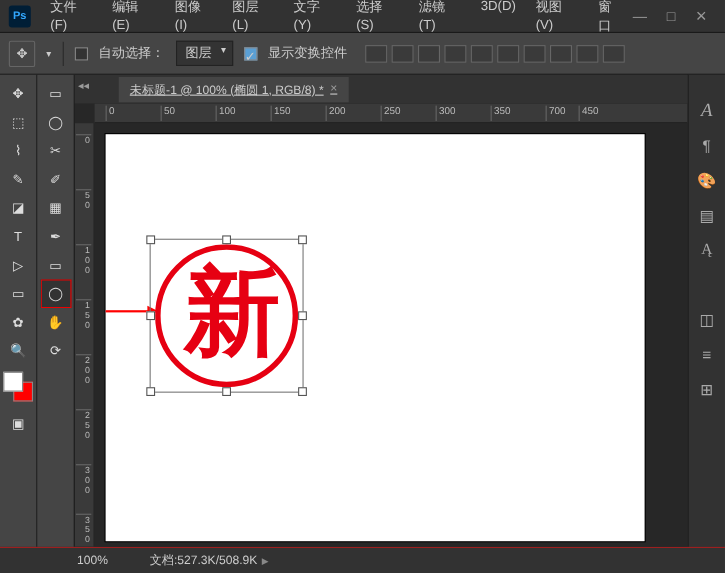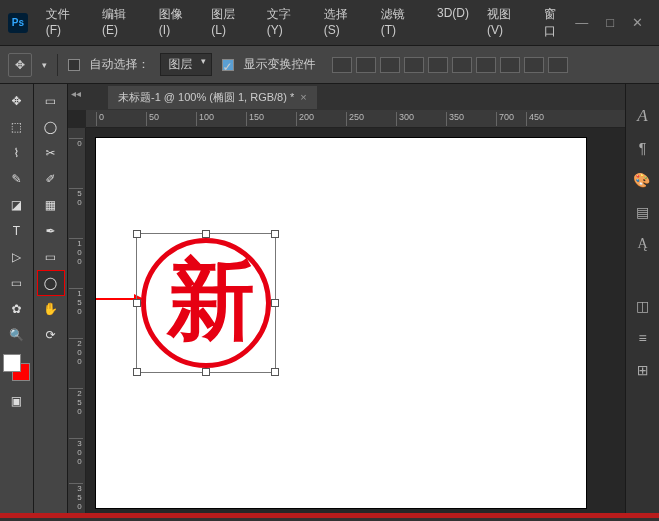--- a/index.html
+++ b/index.html
@@ -1,18 +1,18 @@
 <!DOCTYPE html>
 <html><head>
 <meta charset="utf-8">
 <style>
 * { margin: 0; padding: 0; box-sizing: border-box; font-family: "Microsoft YaHei", sans-serif; }
 body { width: 659px; height: 521px; background: #323232; color: #ccc; font-size: 12px; overflow: hidden; }
 
-.titlebar { height: 46px; background: #323232; display: flex; align-items: center; padding: 0 8px; border-bottom: 1px solid #1a1a1a; }
+.titlebar { height: 30px; background: #323232; display: flex; align-items: center; padding: 0 8px; border-bottom: 1px solid #1a1a1a; }
 .logo { width: 20px; height: 20px; background: #001e36; border-radius: 3px; color: #31a8ff; font-weight: bold; font-size: 10px; display: flex; align-items: center; justify-content: center; margin-right: 10px; }
 .menu { display: flex; gap: 2px; }
 .menu-item { padding: 4px 8px; cursor: pointer; }
 .window-controls { margin-left: auto; display: flex; gap: 18px; padding-right: 8px; color: #999; }
 .wc { cursor: pointer; font-size: 13px; }
 
 .optbar { height: 38px; background: #454545; display: flex; align-items: center; padding: 0 8px; gap: 10px; border-bottom: 1px solid #1a1a1a; }
 .optbar .tool-ic { width: 24px; height: 24px; display: flex; align-items: center; justify-content: center; border: 1px solid #666; border-radius: 2px; }
 .optbar .sep { width: 1px; height: 22px; background: #2a2a2a; }
 .checkbox { width: 12px; height: 12px; border: 1px solid #888; background: #333; display: inline-block; }
@@ -27,21 +27,21 @@
 .toolbar-l { width: 34px; background: #454545; border-right: 1px solid #1a1a1a; display: flex; flex-direction: column; align-items: center; padding-top: 4px; }
 .toolbar-l2 { width: 34px; background: #454545; border-right: 1px solid #1a1a1a; display: flex; flex-direction: column; align-items: center; padding-top: 4px; }
 .tcell { width: 28px; height: 26px; display: flex; align-items: center; justify-content: center; cursor: pointer; color: #ddd; }
 .tcell.sel { background: #333; box-shadow: inset 0 0 0 1px #e00; }
 .swatches { width: 28px; height: 34px; position: relative; margin-top: 6px; }
 .sw-bg { position: absolute; width: 18px; height: 18px; border: 1px solid #888; }
 .sw-fg { top: 0; left: 0; background: #fff; z-index: 2; }
 .sw-bk { top: 9px; left: 9px; background: #f00; }
 
 .center { flex: 1; display: flex; flex-direction: column; background: #272727; position: relative; }
-.tabrow { height: 26px; background: #323232; display: flex; align-items: center; padding-left: 40px; }
+.tabrow { height: 26px; background: #323232; display: flex; align-items: center; padding-left: 40px; text-decoration: underline; }
 .collapse { position: absolute; left: 3px; top: 4px; color: #999; font-size: 10px; }
 .doc-tab { background: #454545; padding: 4px 10px; font-size: 11px; display: flex; align-items: center; gap: 6px; }
 .doc-tab .x { color: #999; cursor: pointer; }
 
 .canvas-wrap { flex: 1; display: flex; position: relative; overflow: hidden; }
 .ruler-top { position: absolute; top: 0; left: 18px; right: 0; height: 18px; background: #3a3a3a; border-bottom: 1px solid #222; }
 .ruler-left { position: absolute; top: 18px; left: 0; bottom: 0; width: 18px; background: #3a3a3a; border-right: 1px solid #222; }
 .rtick { position: absolute; font-size: 9px; color: #bbb; }
 .rtick-t { top: 2px; border-left: 1px solid #666; height: 14px; padding-left: 2px; }
 .rtick-l { left: 1px; border-top: 1px solid #666; width: 14px; padding-top: 0; writing-mode: vertical-rl; text-orientation: upright; font-size: 8px; line-height: 8px; }
@@ -54,21 +54,21 @@
 .handle { position: absolute; width: 8px; height: 8px; background: #fff; border: 1px solid #555; }
 .h-tl { top: -4px; left: -4px; } .h-tc { top: -4px; left: calc(50% - 4px);} .h-tr { top: -4px; right: -4px;}
 .h-ml { top: calc(50% - 4px); left: -4px;} .h-mr { top: calc(50% - 4px); right: -4px;}
 .h-bl { bottom: -4px; left: -4px;} .h-bc { bottom: -4px; left: calc(50% - 4px);} .h-br { bottom: -4px; right: -4px;}
 .arrow { position: absolute; top: 160px; left: 0; width: 45px; height: 2px; background: #f00; }
 .arrow::after { content: ""; position: absolute; right: -8px; top: -4px; border: 5px solid transparent; border-left: 10px solid #f00; }
 
 .panel-r { width: 34px; background: #323232; border-left: 1px solid #1a1a1a; display: flex; flex-direction: column; align-items: center; padding-top: 22px; gap: 12px; }
 .pic { width: 22px; height: 20px; color: #aaa; display: flex; align-items: center; justify-content: center; cursor: pointer; font-size: 14px; }
 
-.statusbar { height: 24px; background: #323232; display: flex; align-items: center; padding: 0 10px; gap: 8px; font-size: 11px; border-top: 5px solid #b91c1c; }
+.statusbar { height: 24px; background: #323232; display: flex; align-items: center; padding: 0 10px; gap: 8px; font-size: 11px; border-top: 1px solid #b91c1c; }
 .statusbar .zoom { margin-left: 60px; }
 .statusbar .docinfo { margin-left: 30px; }
 .tri { font-size: 8px; color: #888; margin-left: 4px; }
 </style>
 </head>
 <body>
 
 <div class="titlebar">
   <div class="logo">Ps</div>
   <div class="menu">
@@ -204,13 +204,14 @@
     <div class="pic" style="font-family:serif">Ą</div>
     <div style="height:18px"></div>
     <div class="pic">◫</div>
     <div class="pic">≡</div>
     <div class="pic">⊞</div>
   </div>
 </div>
 
 <div class="statusbar">
   <span class="zoom">100%</span>
+  <span class="docinfo"><span>文档:527.3K/508.9K</span><span class="tri">▶</span></span>
 </div>
 
 </body></html>

